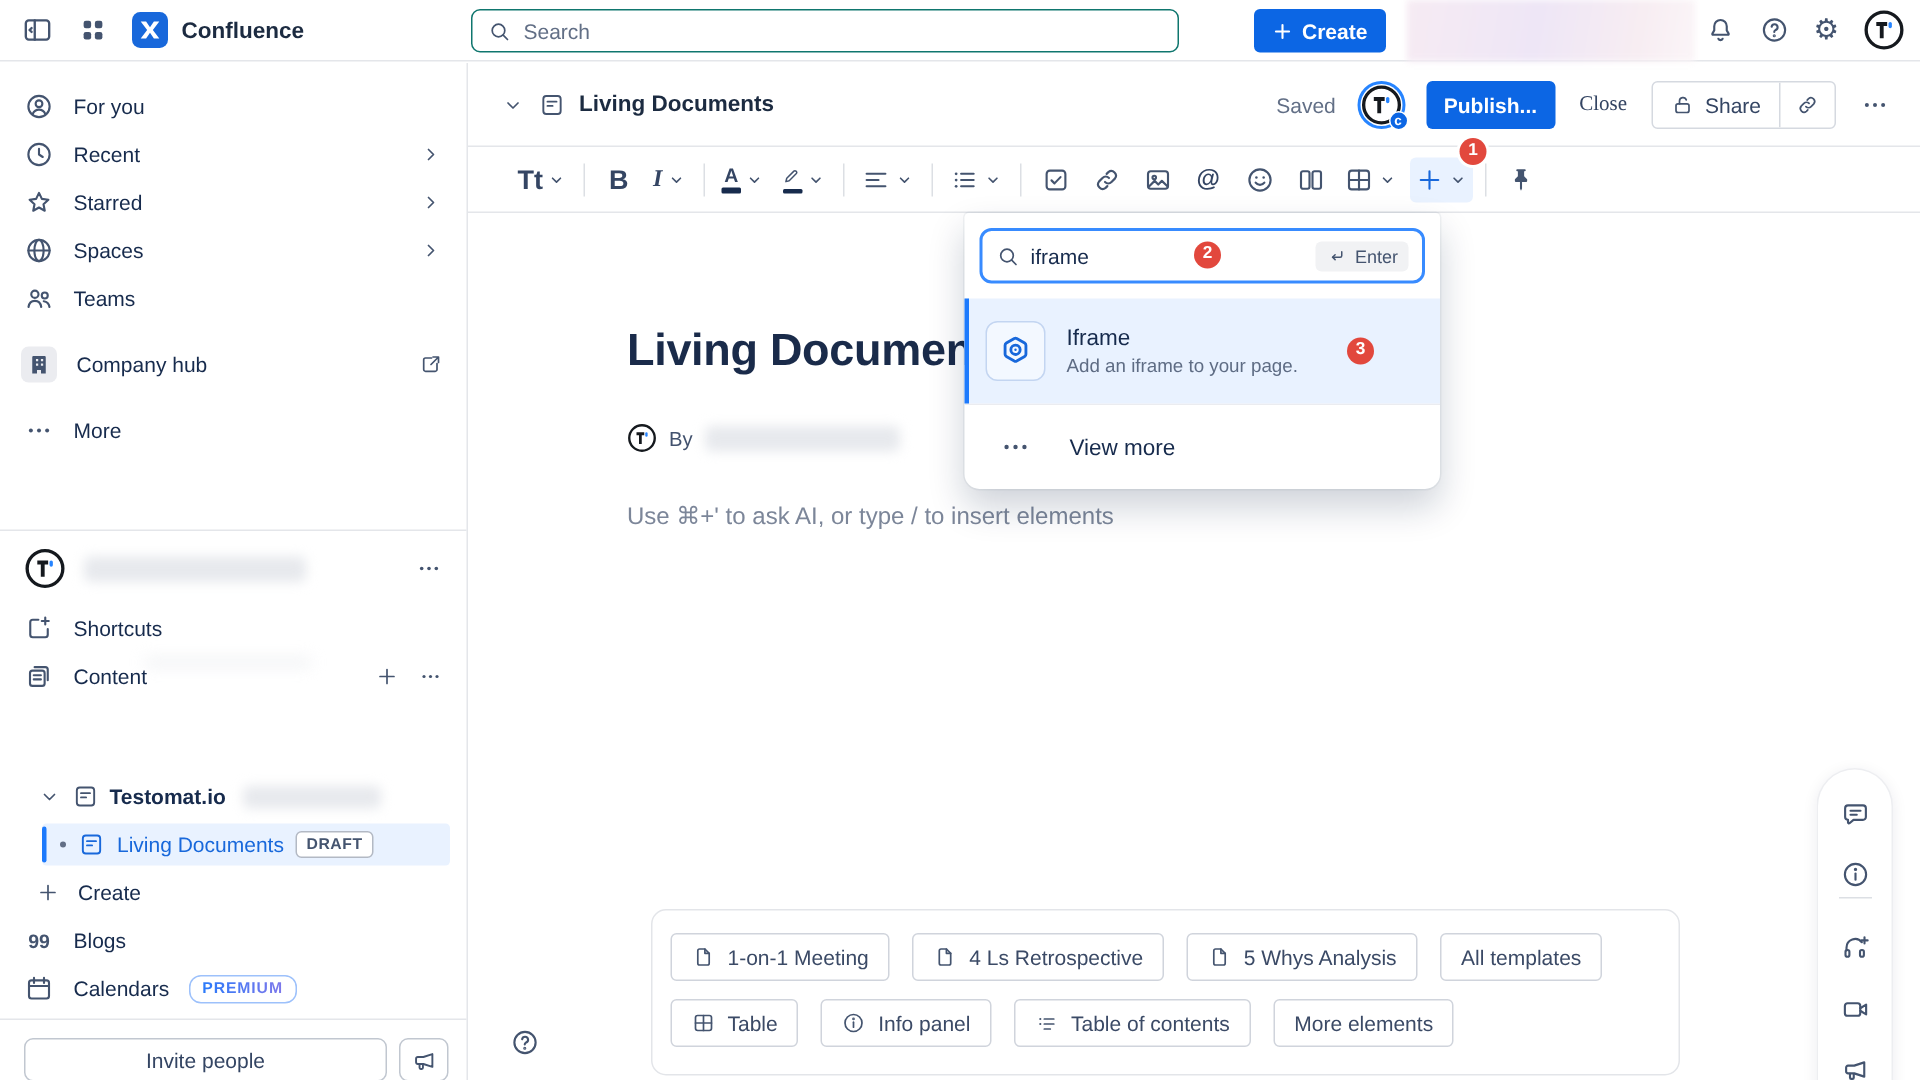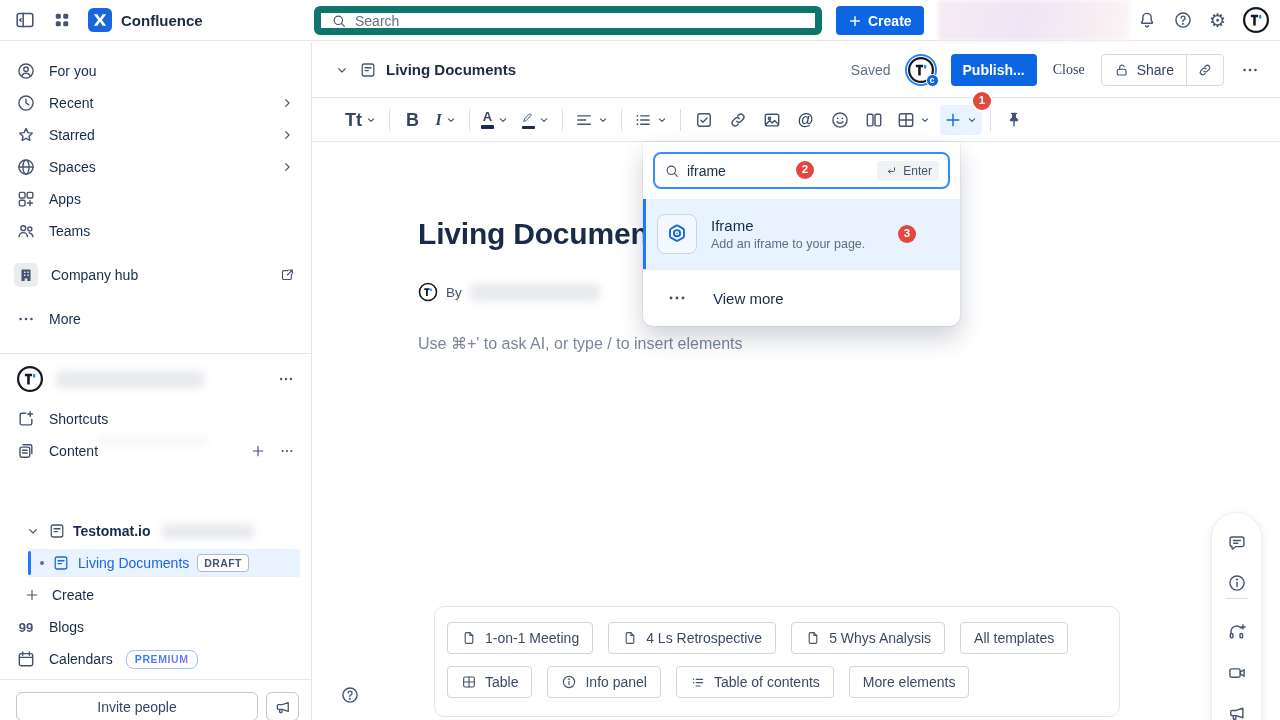--- a/index.html
+++ b/index.html
@@ -9,21 +9,21 @@
   .ic{display:inline-flex;align-items:center;justify-content:center;width:20px;height:20px;color:#44546F;flex:none}
   .ic svg{width:100%;height:100%;display:block}
   .s14{width:14px;height:14px}.s16{width:16px;height:16px}.s18{width:18px;height:18px}
   .s22{width:22px;height:22px}.s24{width:24px;height:24px}.s28{width:28px;height:28px}
 
   
   .topbar{position:absolute;left:0;top:0;width:1280px;height:41px;background:#fff;border-bottom:1px solid #E4E6EA;z-index:50}
   .tb-left{position:absolute;left:14px;top:0;height:40px;display:flex;align-items:center;gap:16px}
   .brand{display:flex;align-items:center;gap:9px}
   .brand-name{font-size:15px;font-weight:700;color:#1C2B41}
-  .tb-search{position:absolute;left:314px;top:6px;width:508px;height:29px;border:7px solid #0f766e;border-radius:6px;display:flex;align-items:center;padding:0 10px;gap:8px;background:#fff}
+  .tb-search{position:absolute;left:314px;top:6px;width:472px;height:29px;border:1px solid #0f766e;border-radius:6px;display:flex;align-items:center;padding:0 10px;gap:8px;background:#fff}
   .tb-search input{border:none;outline:none;font-size:14px;width:100%;font-family:inherit;color:#172B4D;background:transparent}
   .tb-search input::placeholder{color:#626F86}
   .btn-create{position:absolute;left:836px;top:6px;height:29px;padding:0 12px;background:#0C66E4;color:#fff;border:none;border-radius:4px;font-size:14px;font-weight:600;display:flex;align-items:center;gap:6px;font-family:inherit;cursor:pointer}
   .tb-blur{position:absolute;left:938px;top:0;width:192px;height:41px;background:linear-gradient(100deg,#F6EBF3,#EEE6F6 45%,#F7EDF2 80%,#FBF5F8);filter:blur(2px)}
   .tb-icons{position:absolute;right:10px;top:0;height:40px;display:flex;align-items:center;gap:16px}
   .uicon{font-family:"DejaVu Sans",sans-serif;font-size:19px;color:#44546F;line-height:1}
 
   
   .shell{position:absolute;left:0;top:42px;width:1280px;height:678px;display:flex}
   .sidebar{width:312px;height:678px;border-right:1px solid #E4E6EA;position:relative;background:#fff;flex:none}
@@ -246,32 +246,20 @@
           <span class="grow"></span>
           <span class="ic s16">
             <svg viewBox="0 0 24 24" fill="none" stroke="currentColor" stroke-width="1.7" stroke-linecap="round" stroke-linejoin="round">
               <path d="M10 7l5 5-5 5"></path>
             </svg>
           </span>
         </div>
         <div class="side-item">
           <span class="ic ">
             <svg viewBox="0 0 24 24" fill="none" stroke="currentColor" stroke-width="1.7" stroke-linecap="round" stroke-linejoin="round">
-              <rect x="4" y="4" width="6.8" height="6.8" rx="1.5"></rect>
-              <rect x="13.4" y="4" width="6.8" height="6.8" rx="1.5"></rect>
-              <rect x="4" y="13.4" width="6.8" height="6.8" rx="1.5"></rect>
-              <path d="M16.8 13.8v6M13.8 16.8h6"></path>
-            </svg>
-          </span>
-          <span>Apps</span>
-          <span class="grow"></span>
-        </div>
-        <div class="side-item">
-          <span class="ic ">
-            <svg viewBox="0 0 24 24" fill="none" stroke="currentColor" stroke-width="1.7" stroke-linecap="round" stroke-linejoin="round">
               <circle cx="8.7" cy="8.6" r="2.9"></circle>
               <path d="M3.6 18.8c.5-3.4 2.7-4.9 5.1-4.9s4.6 1.5 5.1 4.9"></path>
               <circle cx="16.6" cy="9.6" r="2.4"></circle>
               <path d="M15.8 14.2c2.2.3 4.1 1.7 4.6 4.6"></path>
             </svg>
           </span>
           <span>Teams</span>
           <span class="grow"></span>
         </div>
         <div class="side-item gap-before">

